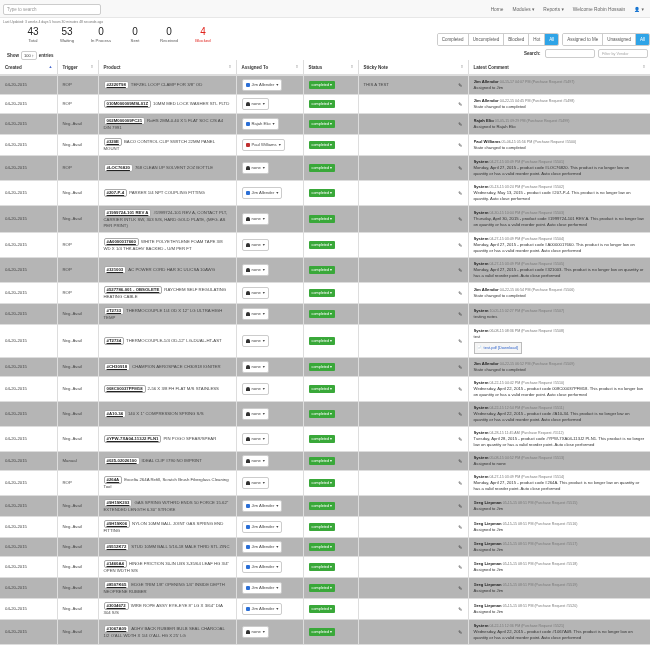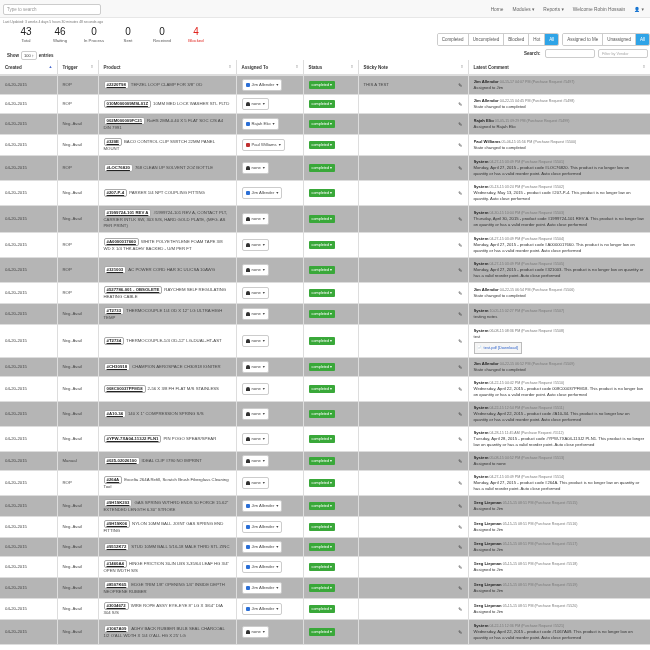--- a/index.html
+++ b/index.html
@@ -2,21 +2,21 @@
 <html><head>
 <meta charset="utf-8">
 <style>
 *{box-sizing:border-box;margin:0;padding:0}
 html,body{width:650px;height:650px;overflow:hidden;background:#fff;font-family:"Liberation Sans",sans-serif;color:#333;font-size:5px}
 .navbar{position:absolute;left:0;top:0;width:650px;height:18px;background:#f8f8f8;border-bottom:1px solid #e7e7e7}
 .search-box{position:absolute;left:3px;top:4px;width:98px;height:11px;border:1px solid #ccc;border-radius:2px;background:#fff;font-size:4.5px;color:#999;padding:2px 3px;line-height:6px}
 .nav-links{position:absolute;right:6px;top:0;height:18px;display:flex;align-items:center;gap:9px;font-size:4.8px;color:#666}
 .nav-links span{white-space:nowrap}
 .last-updated{position:absolute;left:3px;top:20px;font-size:3.4px;color:#777}
-.stats{position:absolute;left:9px;top:26px;display:flex}
+.stats{position:absolute;left:16px;top:26px;display:flex}
 .stat{width:34px;text-align:center}
 .stat .n{font-size:10px;line-height:11px;color:#222}
 .stat .l{font-size:4.3px;color:#555;margin-top:1px}
 .stat.blocked .n,.stat.blocked .l{color:#e0221c}
 .show{position:absolute;left:7px;top:51px;font-size:4.5px;font-weight:bold;color:#333;display:flex;align-items:center;gap:2px}
 .show .sel{border:1px solid #ccc;border-radius:2px;padding:1px 2px;font-weight:normal;background:#fff;font-size:4px}
 .filters{position:absolute;right:0;top:33px;display:flex;gap:3px}
 .btn-group{display:flex;border:1px solid #ccc;border-radius:2px;overflow:hidden}
 .btn-group span{font-size:4.5px;color:#555;padding:3px 4px;border-right:1px solid #ccc;background:#fff;line-height:5px;white-space:nowrap}
 .btn-group span:last-child{border-right:none}
@@ -59,21 +59,21 @@
 </div>
 
 <div class="last-updated">Last Updated: 3 weeks 4 days 5 hours 30 minutes 48 seconds ago</div>
 
 <div class="stats">
   <div class="stat">
       <div class="n">43</div>
       <div class="l">Total</div>
     </div>
   <div class="stat">
-      <div class="n">46</div>
+      <div class="n">53</div>
       <div class="l">Waiting</div>
     </div>
   <div class="stat">
       <div class="n">0</div>
       <div class="l">In Process</div>
     </div>
   <div class="stat">
       <div class="n">0</div>
       <div class="l">Sent</div>
     </div>

